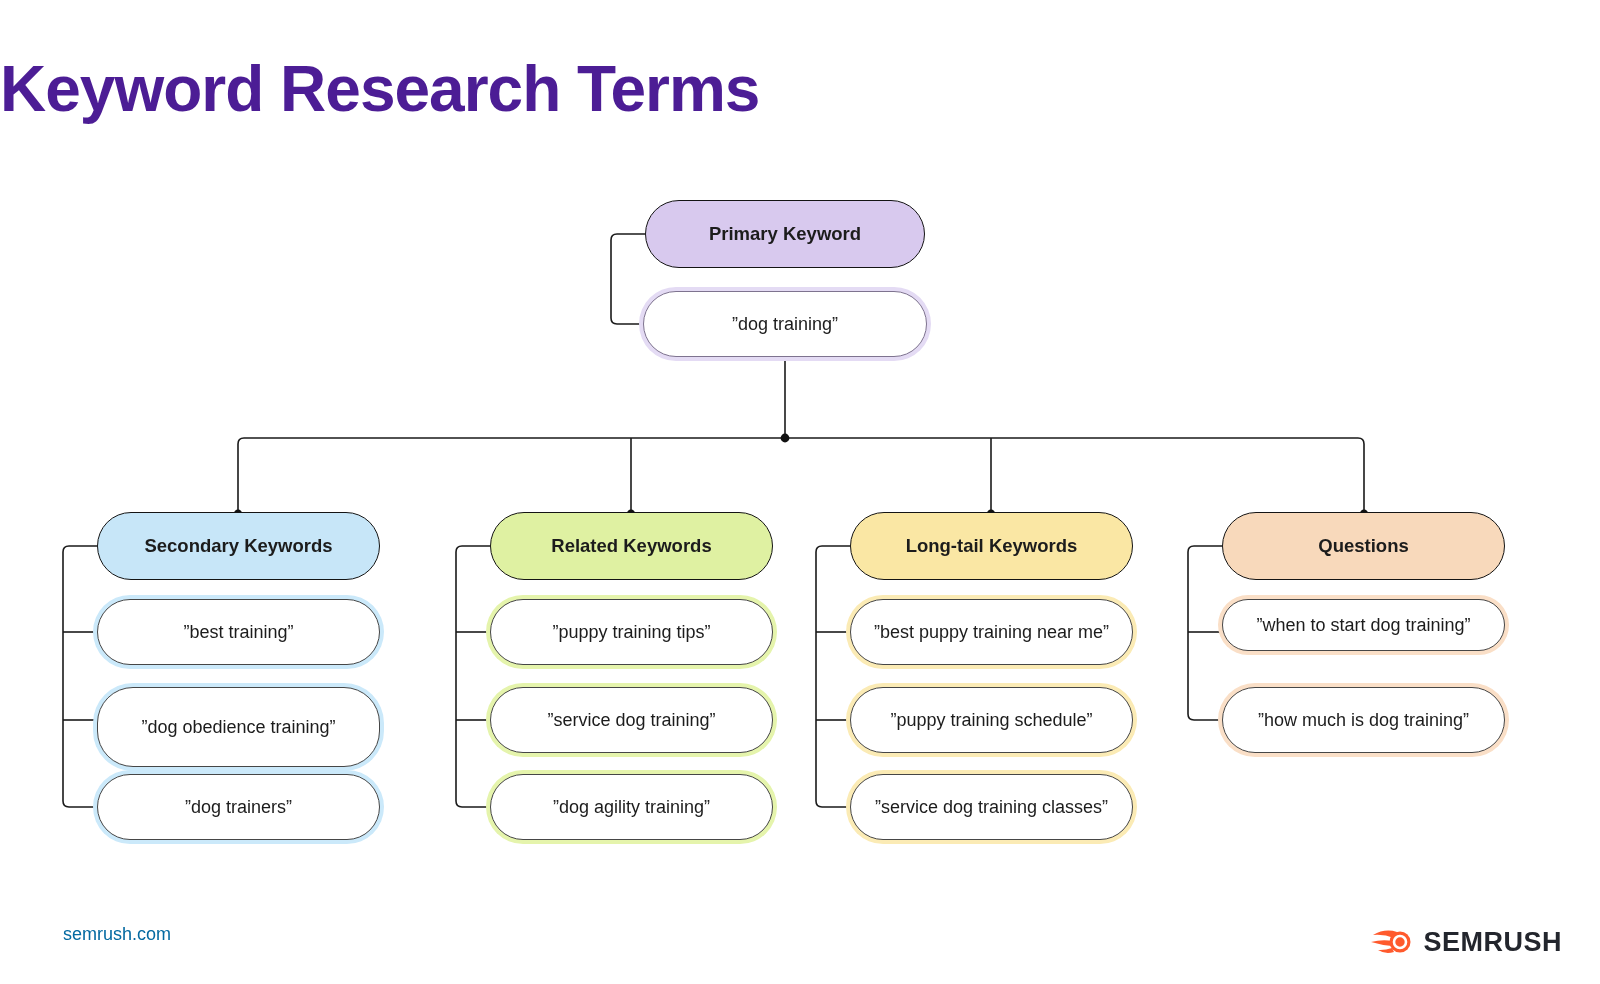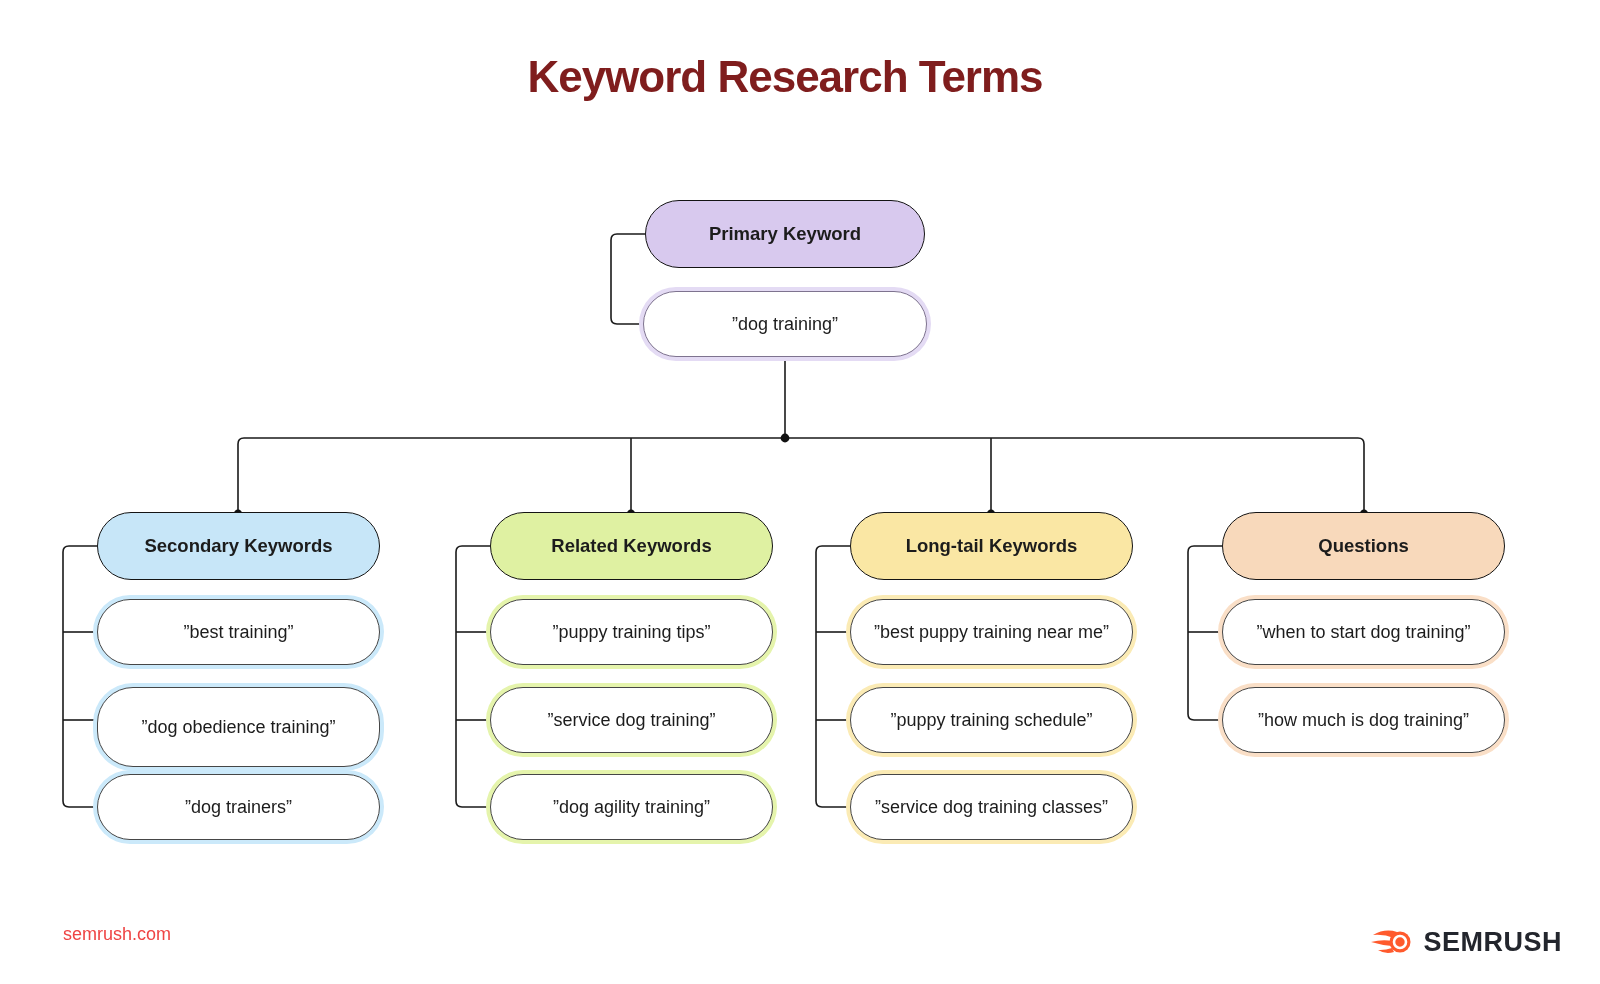--- a/index.html
+++ b/index.html
@@ -1,20 +1,20 @@
 <!DOCTYPE html>
 <html><head>
 <meta charset="utf-8">
 <style>
   html,body{margin:0;padding:0;background:#ffffff;}
   body{font-family:"Liberation Sans",sans-serif;color:#1c1c1c;}
   .canvas{position:relative;width:1600px;height:984px;background:#fff;overflow:hidden;}
 
-  .title{position:absolute;left:0;top:52px;width:1570px;text-align:center;
-         font-size:44px;font-weight:800;letter-spacing:-1px;color:#7f1d1d;}
+  .title{position:absolute;left:0;top:52px;width:1570px;text-align:left;
+         font-size:64px;font-weight:800;letter-spacing:-1px;color:#4c1d95;}
 
   .pill{position:absolute;display:flex;align-items:center;justify-content:center;
         border-radius:36px;box-sizing:border-box;text-align:center;}
   .header-pill{border:1.7px solid #141414;font-size:18.5px;font-weight:700;}
   .child-pill{background:#ffffff;border:1.4px solid #464646;font-size:18px;font-weight:500;}
 
   .fill-purple{background:#d8c9ee;}
   .fill-blue{background:#c7e6f8;}
   .fill-green{background:#dff1a2;}
   .fill-yellow{background:#fae7a4;}
@@ -23,21 +23,21 @@
   .ring-purple{box-shadow:0 0 0 4px #e4dbf4;}
   .ring-blue{box-shadow:0 0 0 4px #cbe9fa;}
   .ring-green{box-shadow:0 0 0 4px #e5f4ac;}
   .ring-yellow{box-shadow:0 0 0 4px #fbebb5;}
   .ring-orange{box-shadow:0 0 0 4px #fadfc7;}
 
   svg.wires{position:absolute;left:0;top:0;pointer-events:none;}
   .wire{fill:none;stroke:#1a1a1a;stroke-width:1.6;}
   .dot{fill:#111;stroke:none;}
 
-  .footer-site{position:absolute;left:63px;top:924px;font-size:18px;color:#ef4444;}
+  .footer-site{position:absolute;left:63px;top:924px;font-size:18px;color:#0369a1;}
   .brand{position:absolute;right:38px;top:926px;display:flex;align-items:center;gap:8px;}
   .brand-text{font-size:27px;font-weight:800;letter-spacing:0.5px;color:#23262d;}
 </style>
 </head>
 <body>
 
 <div class="canvas">
 
   <div class="title">Keyword Research Terms</div>
 
@@ -125,21 +125,21 @@
   <div class="pill child-pill ring-yellow" style="left:850px;top:687px;width:283px;height:66px;">
     <span>”puppy training schedule”</span>
   </div>
   <div class="pill child-pill ring-yellow" style="left:850px;top:774px;width:283px;height:66px;">
     <span>”service dog training classes”</span>
   </div>
 
   <div class="pill header-pill fill-orange" style="left:1222px;top:512px;width:283px;height:68px;text-align:center;">
     <span>Questions</span>
   </div>
-  <div class="pill child-pill ring-orange" style="left:1222px;top:599px;width:283px;height:66px;">
+  <div class="pill child-pill ring-orange" style="left:1222px;top:599px;width:283px;height:52px;">
     <span>”when to start dog training”</span>
   </div>
   <div class="pill child-pill ring-orange" style="left:1222px;top:687px;width:283px;height:66px;">
     <span>”how much is dog training”</span>
   </div>
 
   <div class="footer-site">semrush.com</div>
 
   <div class="brand">
     <svg width="44" height="32" viewBox="0 0 44 32">

